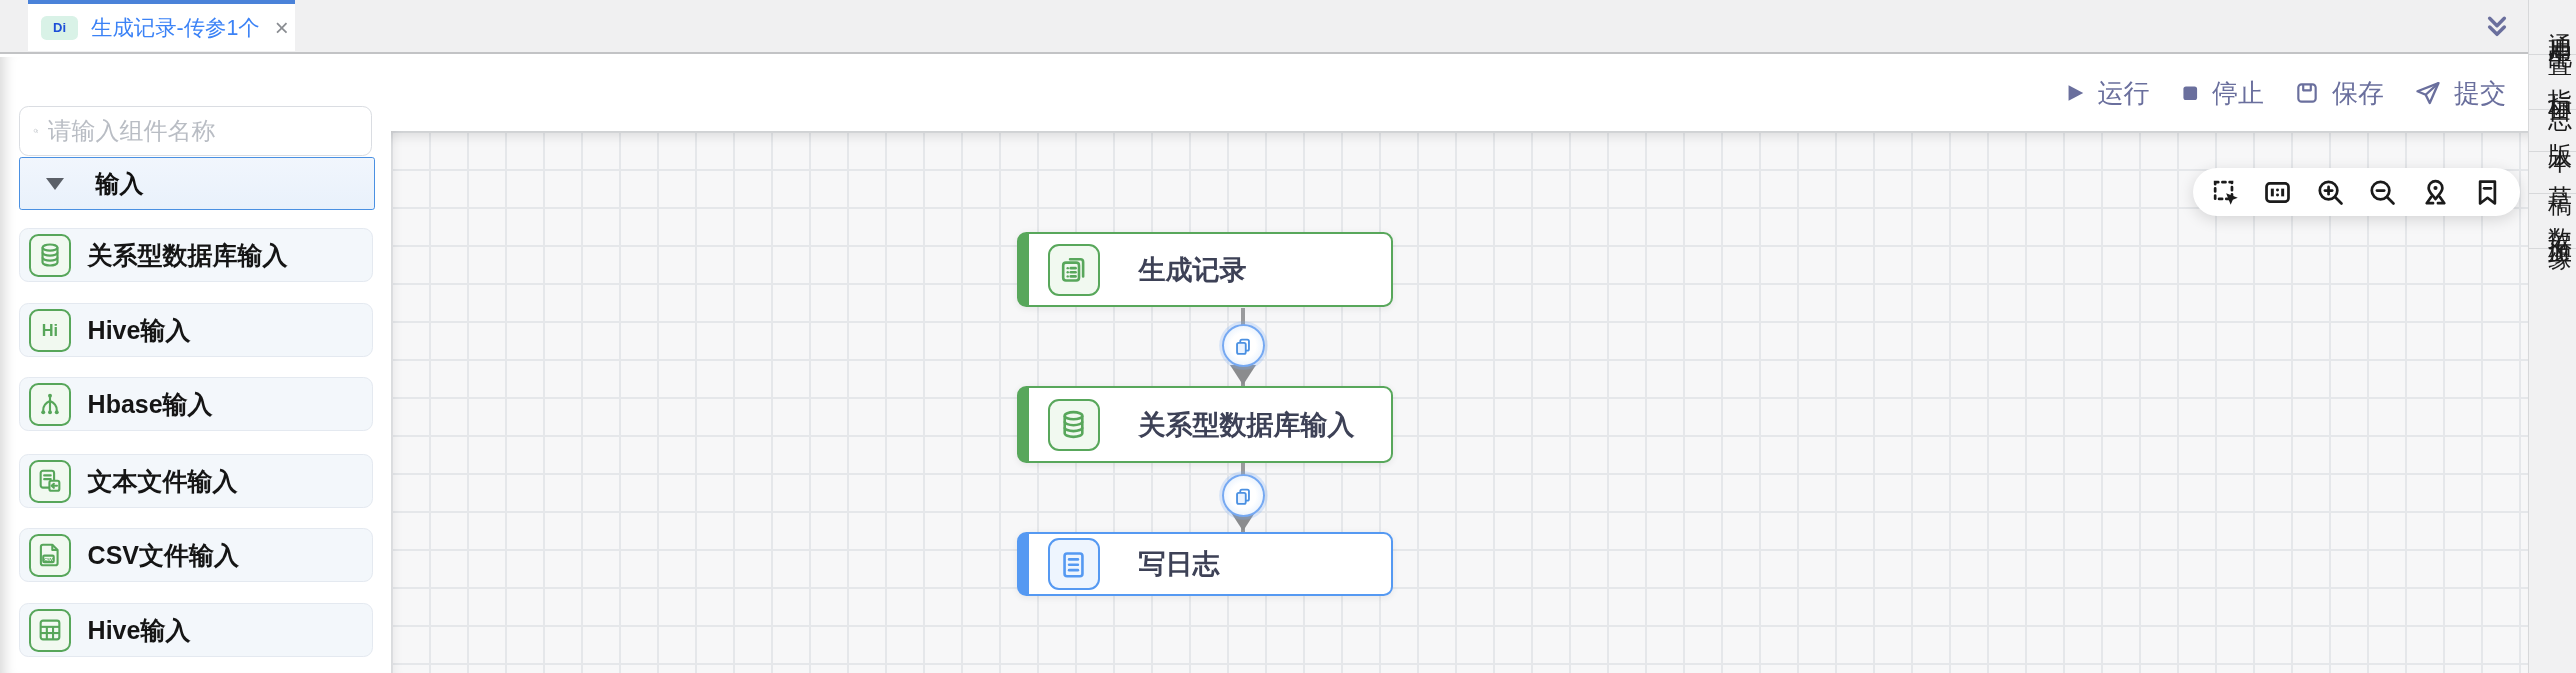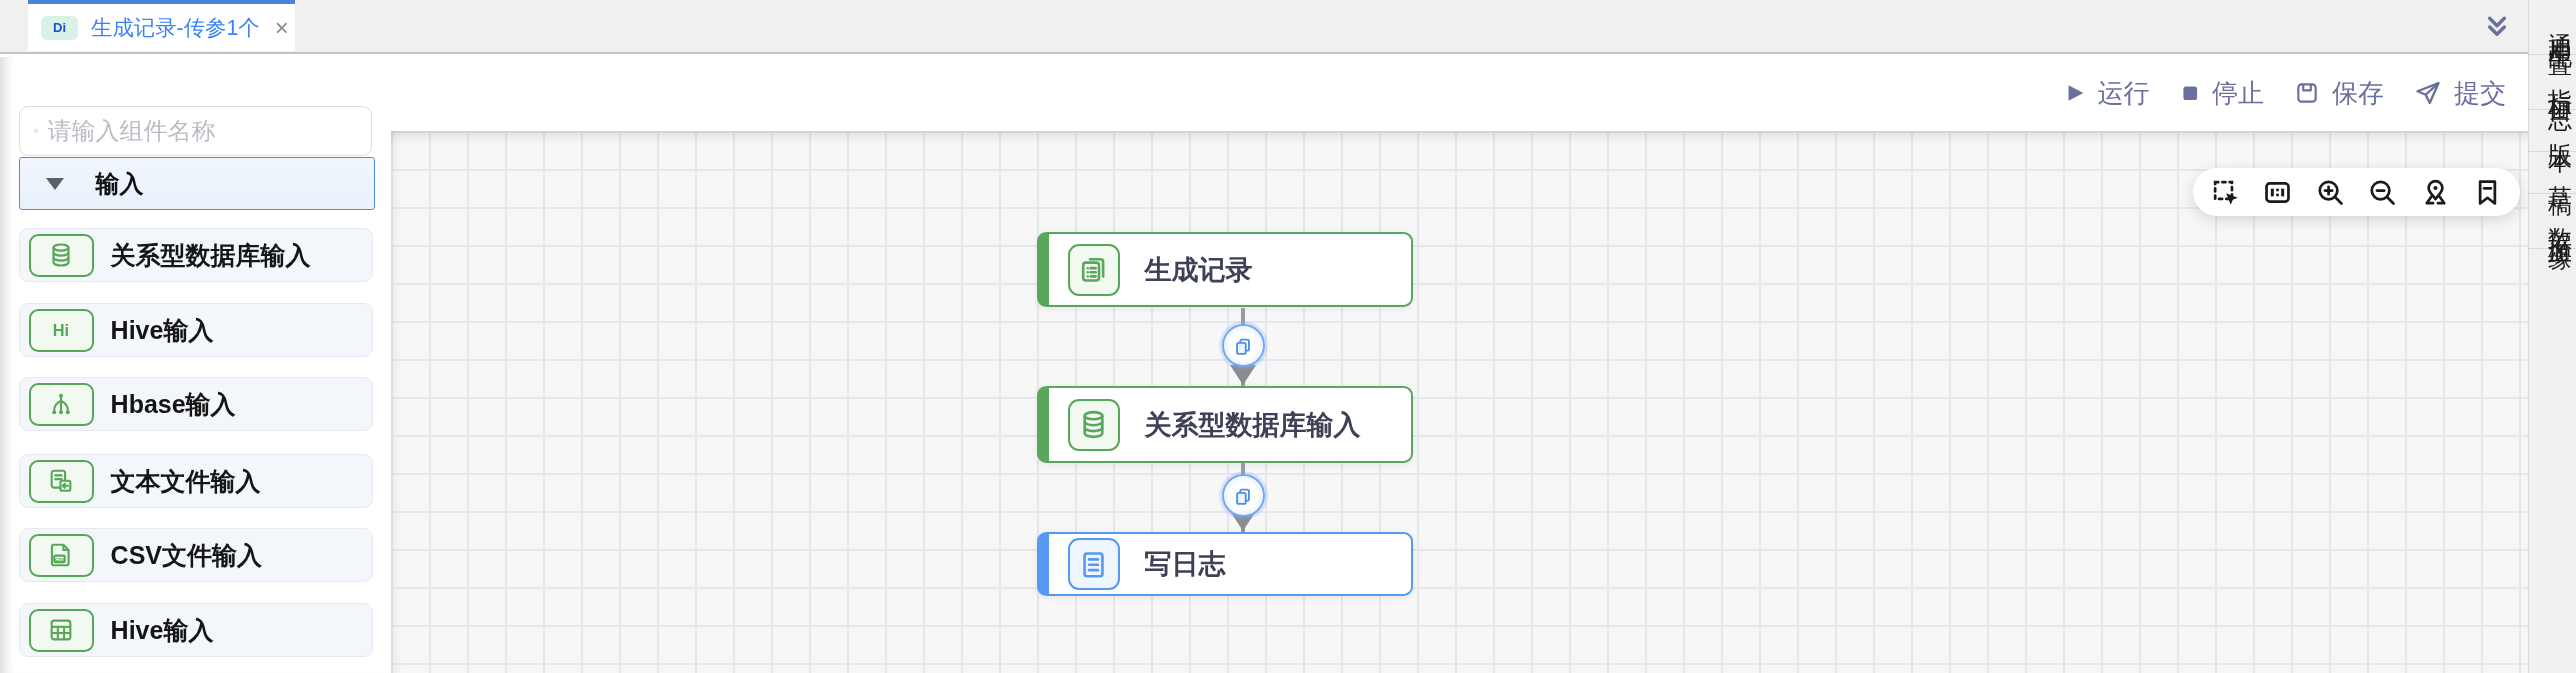--- a/index.html
+++ b/index.html
@@ -49,35 +49,35 @@
     border:1.9px solid #4a90e2; border-radius:2.8px;
     background:linear-gradient(180deg,#f1f6fd,#e9f1fb);
     display:flex; align-items:center; padding:0 26px; gap:32px; cursor:pointer; }
   .tri-down { width:0; height:0; border-left:9.3px solid transparent;
     border-right:9.3px solid transparent; border-top:12px solid #5b6068; }
   .group-label { font-size:24px; font-weight:bold; color:#111; }
 
   .comp-item { position:absolute; left:18.6px; width:354px; height:54px;
     background:#f3f7fb; border:1.9px solid #e4e9f0; border-radius:9.3px;
     display:flex; align-items:center; padding:0 9.3px; gap:16.7px; cursor:grab; }
-  .comp-ic { width:65px; height:43px; border-radius:9.3px; background:#f1f9f0;
+  .comp-ic { width:42px; height:43px; border-radius:9.3px; background:#f1f9f0;
     border:2.3px solid #57a65a; display:flex; align-items:center; justify-content:center;
     flex:0 0 auto; color:#57a65a; }
   .comp-label { font-size:25px; font-weight:bold; color:#151515; white-space:nowrap; }
 
   
   .canvas { position:absolute; left:391px; top:74px; right:0; bottom:0;
     background-color:#f7f7f8;
     background-image:linear-gradient(#e5e7ea 1.9px, transparent 1.9px),
                      linear-gradient(90deg,#e5e7ea 1.9px, transparent 1.9px);
     background-size:38px 38px;
     box-shadow:inset 0 15px 13px -11px rgba(0,0,0,.13), inset 13px 0 11px -10.2px rgba(0,0,0,.07); }
 
-  .node { position:absolute; left:646px; width:376px; height:74px; background:#fff;
-    border-radius:9.3px; display:flex; align-items:center; padding-left:18.6px; gap:25px;
+  .node { position:absolute; left:626px; width:376px; height:74px; background:#fff;
+    border-radius:9.3px; display:flex; align-items:center; padding-left:18.6px; gap:39px;
     box-shadow:0 1.9px 7.4px rgba(0,0,0,.07); cursor:pointer; }
   .node.green { border:2.8px solid #58a75b; border-left:12px solid #58a75b; }
   .node.blue  { border:2.8px solid #5599f2; border-left:12px solid #5599f2; }
   .node-ic { width:52px; height:52px; border-radius:11px; flex:0 0 auto;
     display:flex; align-items:center; justify-content:center; }
   .node.green .node-ic { background:#f1f9f0; border:2.8px solid #58a75b; color:#58a75b; }
   .node.blue  .node-ic { background:#eef5fe; border:2.8px solid #5599f2; color:#5599f2; }
   .node-label { font-size:27px; font-weight:600; color:#3d4156; white-space:nowrap; }
 
   .edge { position:absolute; left:852px; width:0; }

